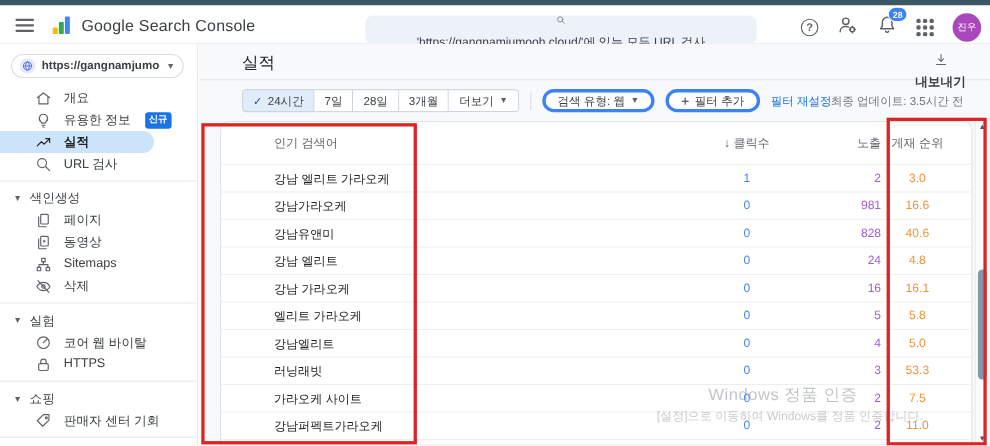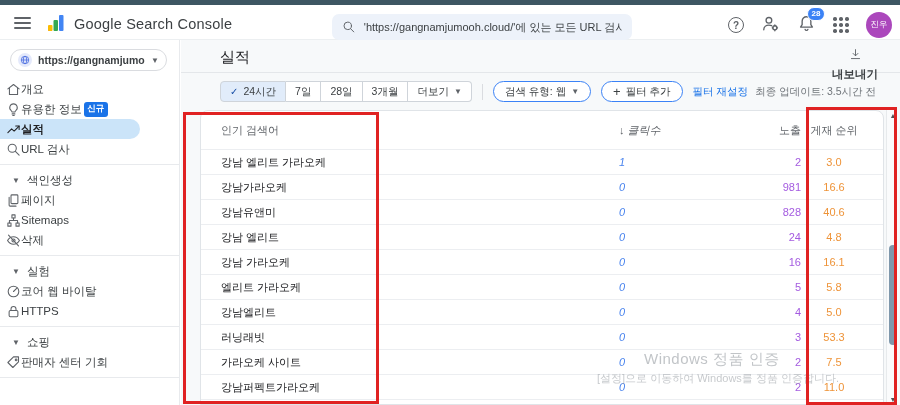--- a/index.html
+++ b/index.html
@@ -7,43 +7,43 @@
   body { font-family:"Liberation Sans", sans-serif; background:#fff; position:relative; color:#202124; }
 
   
   .topstrip { position:absolute; left:0; top:0; width:900px; height:5px; background:#3d5663; }
   .topbar { position:absolute; left:0; top:5px; width:900px; height:35px; background:#fff;
             border-bottom:1px solid #eceff1; }
   .hamburger { position:absolute; left:14px; top:12px; width:17px; cursor:pointer; }
   .hamburger i { display:block; height:2px; background:#5f6368; border-radius:1px; margin-bottom:3px; }
   .logo { position:absolute; left:46px; top:8px; }
   .product { position:absolute; left:74px; top:11px; font-size:14.5px; color:#3c4043; letter-spacing:.2px; }
-  .searchbar { position:absolute; left:332px; top:9px; width:300px; height:26px; background:#edf2fa;
-               border-radius:7px; display:flex; align-items:center; gap:8px; padding:0 10px; cursor:text; }
+  .searchbar { position:absolute; left:332px; top:9px; width:356px; height:26px; background:#edf2fa;
+               border-radius:7px; display:flex; align-items:center; gap:8px; padding:0 10px; cursor:text;flex-direction:column; }
   .searchbar .stext { font-size:11px; color:#3c4043; white-space:nowrap; overflow:hidden; }
   .topicons { position:absolute; right:8px; top:5px; height:30px; display:flex; align-items:center; gap:17px; }
   .helpicon { width:16px; height:16px; border:1.6px solid #5f6368; border-radius:50%;
               font-size:10px; font-weight:bold; color:#5f6368; display:flex; align-items:center; justify-content:center; }
   .bellwrap { position:relative; }
   .badge { position:absolute; top:-7px; right:-9px; background:#3b82f6; color:#fff; font-size:8px;
            font-weight:bold; border-radius:8px; padding:1.5px 3.5px; border:1px solid #fff;text-align:right; }
   .appsgrid { display:grid; grid-template-columns:repeat(3,4px); grid-template-rows:repeat(3,4px); gap:2px; }
   .appsgrid i { width:3.5px; height:3.5px; background:#5f6368; border-radius:50%; }
   .avatar { width:26px; height:26px; border-radius:50%; background:#ab47bc; color:#fff; font-size:8.5px;
             display:flex; align-items:center; justify-content:center; cursor:pointer; }
 
   
   .sidebar { position:absolute; left:0; top:40px; width:180px; height:365px; background:#fff;
              border-right:1px solid #e8eaed; }
   .property { margin:9px 12px 8px 10px; height:22px; border:1px solid #dadce0; border-radius:12px;
               display:flex; align-items:center; gap:6px; padding:0 7px; cursor:pointer; }
   .property .ptext { font-size:10.5px; font-weight:bold; color:#3c4043; white-space:nowrap; overflow:hidden; flex:1; }
   .globe { width:14px; height:14px; border-radius:50%; background:#e4e9fb; display:flex; align-items:center; justify-content:center; flex:none; }
   .caret { font-size:8px; color:#5f6368; }
-  .sitem { height:20px; display:flex; align-items:center; padding-left:5px;
+  .sitem { height:20px; display:flex; align-items:center; gap:11px; padding-left:31px;
            font-size:11.5px; color:#3c4043; cursor:pointer; }
   .sitem .sicon { width:16px; display:flex; justify-content:center; flex:none; }
   .sitem.selected { background:#cbe4f9; border-radius:0 14px 14px 0; width:140px; color:#202124; font-weight:bold; }
   .ssection { height:20px; display:flex; align-items:center; gap:7px; padding-left:12px;
               font-size:11.5px; color:#3c4043; cursor:pointer; }
   .sdivider { border-top:1px solid #e8eaed; margin:5px 0; }
   .newbadge { background:#1a73e8; color:#fff; font-size:8.5px; font-weight:bold; border-radius:3px;
               padding:1.5px 3.5px; margin-left:2px; }
 
   
@@ -57,34 +57,34 @@
   .filterbar { height:37px; display:flex; align-items:center; padding-left:39px; gap:10px; position:relative; }
   .segmented { display:flex; }
   .segbtn { height:21px; border:1px solid #cfd4da; background:#fff; font-size:10.5px; color:#3c4043;
             padding:0 9px; display:flex; align-items:center; gap:5px; cursor:pointer; font-family:inherit; }
   .segbtn:not(:first-child){ border-left:none; }
   .segbtn:first-child { border-radius:4px 0 0 4px; }
   .segbtn:last-child { border-radius:0 4px 4px 0; }
   .segbtn.sel { background:#e1ecfa; }
   .segbtn .check { color:#174ea6; font-size:10px; }
   .vdiv { width:1px; height:16px; background:#dadce0; }
-  .chip { height:21px; border:1px solid #3b82f6; background:#fff; border-radius:11px; font-size:10.5px;
+  .chip { height:21px; border:3px solid #3b82f6; background:#fff; border-radius:11px; font-size:10.5px;
           color:#3c4043; padding:0 11px; display:flex; align-items:center; gap:5px; cursor:pointer; font-family:inherit; }
   .chip .plus { font-size:13px; color:#3c4043; }
   .resetlink { font-size:10.5px; color:#1a73e8; font-weight:normal; text-decoration:none; cursor:pointer; }
   .updated { position:absolute; right:24px; font-size:10.5px; color:#70757a;text-align:right; }
 
   
   .card { position:absolute; left:19px; top:70px; width:684px; height:295px; background:#fff;
           border:1px solid #e0e4e8; border-radius:8px 8px 0 0; overflow:hidden; z-index:1; }
   .trow { display:flex; align-items:center; padding:0 16px 0 20px; border-bottom:1px solid #eceef1; }
   .thead { height:39px; color:#5f6368; font-size:11px; }
   .tbody .trow { height:25px; font-size:11px; }
-  .col-q { flex:1; text-align:left; white-space:nowrap; overflow:hidden; }
-  .col-c { width:120px; text-align:left;font-style:italic; }
+  .col-q { flex:1; text-align:left; white-space:nowrap; overflow:hidden;margin-left:28px; }
+  .col-c { width:120px; text-align:center; }
   .col-i { width:62px; text-align:right; }
   .col-p { width:66px; text-align:center; }
   .v-clicks { color:#4a84ee; }
   .v-impr { color:#a45be0; }
   .v-pos { color:#ee9338; }
   .sortarrow { color:#5f6368; margin-right:3px; }
 
   
   .scrollbar { position:absolute; left:705px; top:70px; width:13px; height:295px; background:#fafbfc;
                border-left:1px solid #e7eaec; z-index:2; }
@@ -229,20 +229,30 @@
   <div class="sitem">
     <span class="sicon">
         <svg class="ic" width="15" height="15" viewBox="0 0 24 24">
           <rect x="8" y="3" width="11" height="14" rx="1.5"></rect>
           <path d="M5 7 V19.5 a1.5 1.5 0 0 0 1.5 1.5 H16"></path>
         </svg>
       </span>
     <span>페이지</span>
   </div>
 
+  <div class="sitem">
+    <span class="sicon">
+        <svg class="ic" width="15" height="15" viewBox="0 0 24 24">
+          <rect x="8" y="3" width="11" height="14" rx="1.5"></rect>
+          <path d="M5 7 V19.5 a1.5 1.5 0 0 0 1.5 1.5 H16"></path>
+          <path d="M11.8 7.5l4 2.5-4 2.5z" fill="#5f6368" stroke="none"></path>
+        </svg>
+      </span>
+    <span>동영상</span>
+  </div>
 
   <div class="sitem">
     <span class="sicon">
         <svg class="ic" width="15" height="15" viewBox="0 0 24 24">
           <rect x="9.5" y="3" width="5" height="5"></rect>
           <rect x="3" y="16" width="5" height="5"></rect>
           <rect x="16" y="16" width="5" height="5"></rect>
           <path d="M12 8v4 M12 12H5.5v4 M12 12h6.5v4"></path>
         </svg>
       </span>

